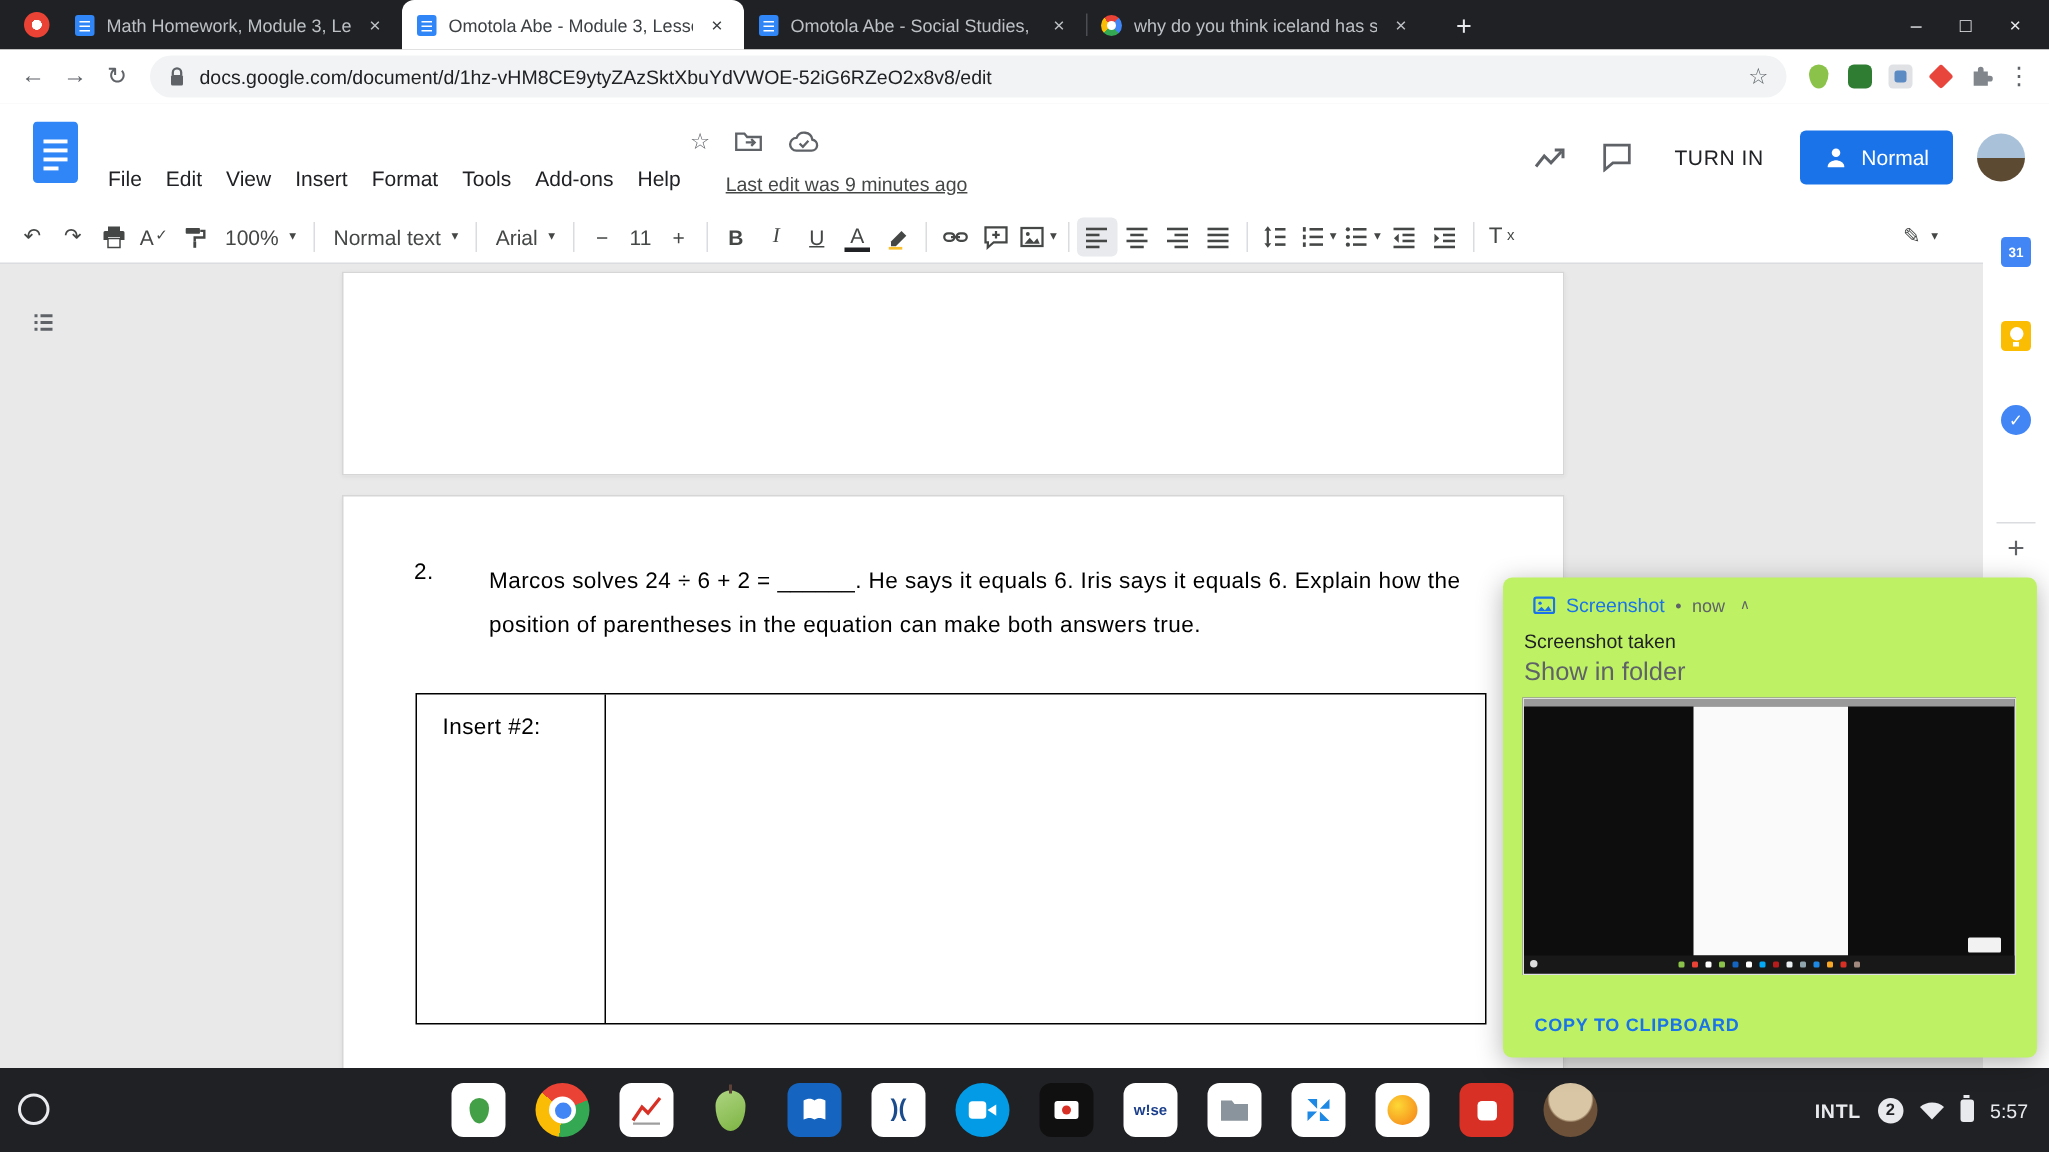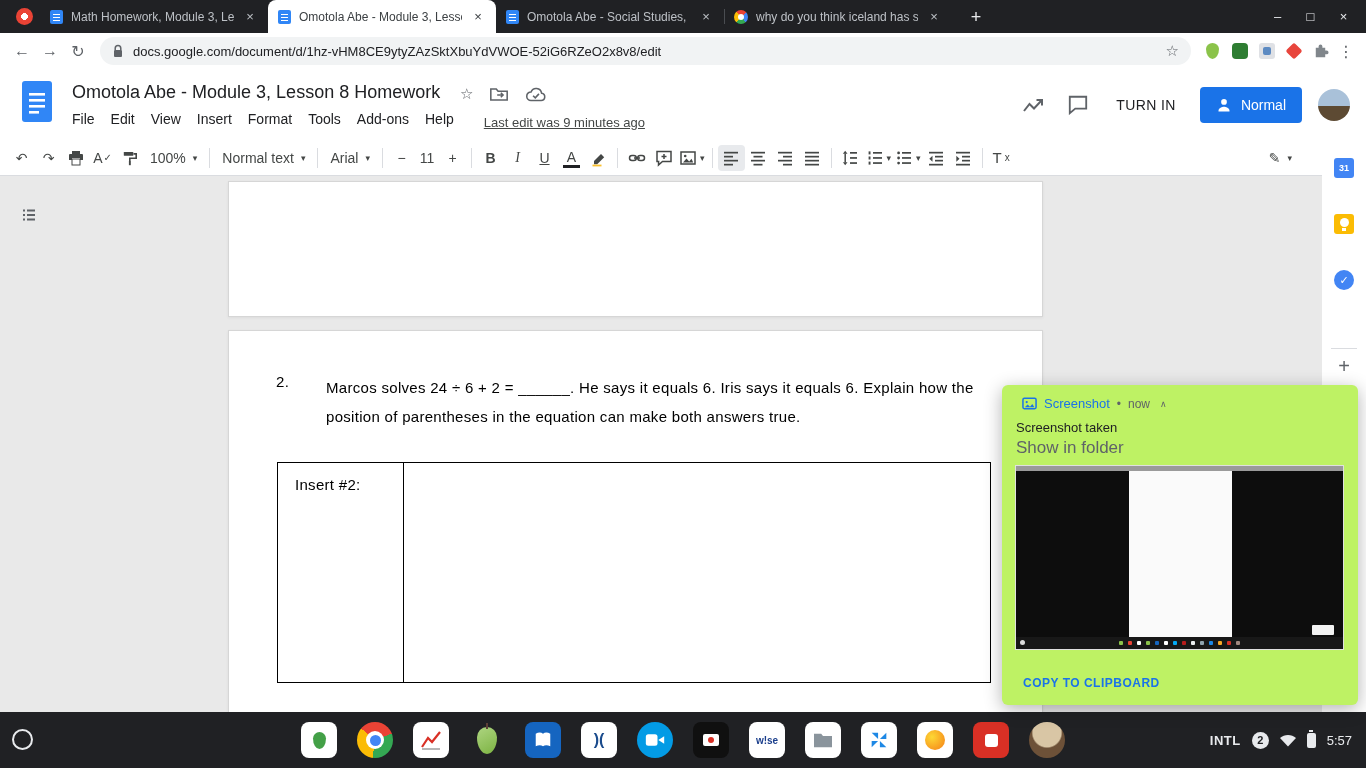--- a/index.html
+++ b/index.html
@@ -233,21 +233,20 @@
   <div class="docs-header">
     <div class="docs-logo">
       <svg width="30" height="41" viewBox="0 0 30 41">
           <rect width="30" height="41" rx="3" fill="#3086f6"></rect>
           <rect x="7" y="12" width="16" height="2.6" fill="#fff"></rect>
           <rect x="7" y="18" width="16" height="2.6" fill="#fff"></rect>
           <rect x="7" y="24" width="16" height="2.6" fill="#fff"></rect>
           <rect x="7" y="30" width="10" height="2.6" fill="#fff"></rect>
         </svg>
     </div>
-    <div class="doc-title">Omotola Abe - Module 3, Lesson 8 Homework</div>
     <div class="title-icons">
       <span>☆</span>
       <span>
         <svg width="20" height="17" viewBox="0 0 22 18" fill="none" stroke="#5f6368" stroke-width="1.7">
             <path d="M2 3h6l2 2.5h10V15H2z"></path>
             <path d="M9 9.5h6M13 7l2.5 2.5L13 12"></path>
           </svg>
       </span>
       <span>
         <svg width="22" height="17" viewBox="0 0 24 18" fill="none" stroke="#5f6368" stroke-width="1.7">

